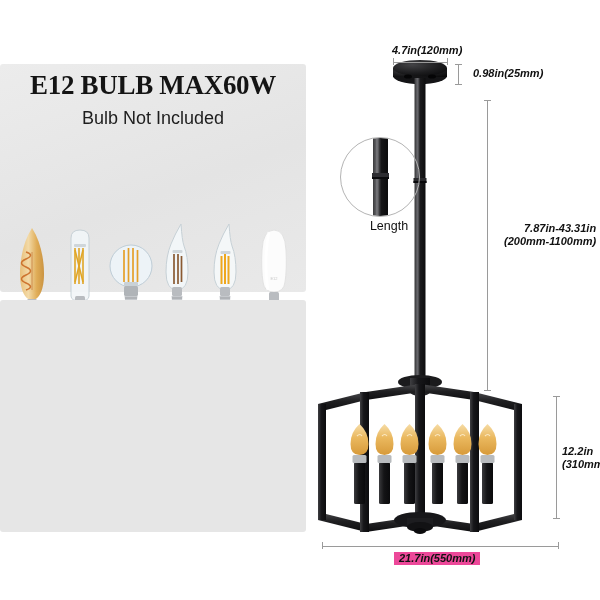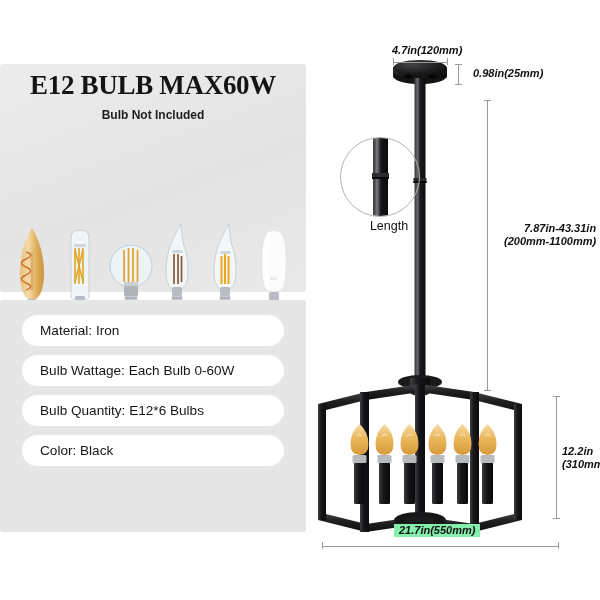--- a/index.html
+++ b/index.html
@@ -22,21 +22,21 @@
   #bulb-panel { left:0; top:64px; width:306px; height:228px; background:#e8e8e8;
     background:linear-gradient(160deg,#ececec 0%,#e4e4e4 55%,#e9e9e9 100%); }
   #details-panel { left:0; top:300px; width:306px; height:232px; background:#e6e6e6; }
 
   .panel-title {
     text-align:center;
     font-weight:bold;
     letter-spacing:-0.3px;
   }
   #bulb-title { font-size:27px; margin-top:6px; color:#141414;font-family:Liberation Serif, serif; }
-  #bulb-sub { text-align:center; font-size:12px; margin-top:7px; color:#1d1d1d;font-weight:bold; }
+  #bulb-sub { text-align:center; font-size:18px; margin-top:7px; color:#1d1d1d; }
 
   #details-title { font-size:25px; margin-top:20px; color:#111; letter-spacing:0px; }
 
   .pill-list { margin-top:15px; padding:0 22px; }
   .pill {
     background:#ffffff;
     border-radius:17px;
     height:31px;
     display:flex;
     align-items:center;
@@ -195,26 +195,20 @@
           <path d="M15 87 h10 M15.4 90.5 h9.2 M15.8 94 h8.4" stroke="#9a9da1" stroke-width="1.1"></path>
           <ellipse cx="20" cy="99" rx="3.2" ry="2" fill="#8e9195"></ellipse>
         </svg>
         <div class="reflection"></div>
       </div>
 
     </div>
   </div>
 
   <div class="panel" id="details-panel">
-    <div class="pill-list">
-      <div class="pill">Material: Iron</div>
-      <div class="pill">Bulb Wattage: Each Bulb 0-60W</div>
-      <div class="pill">Bulb Quantity: E12*6 Bulbs</div>
-      <div class="pill">Color: Black</div>
-    </div>
   </div>
 
   <div id="product-area">
 
     <svg width="294" height="600" viewBox="0 0 294 600">
       <defs>
         <linearGradient id="rodG" x1="0" y1="0" x2="1" y2="0">
           <stop offset="0%" stop-color="#3a3a3c"></stop>
             <stop offset="28%" stop-color="#5d5d60"></stop>
           <stop offset="52%" stop-color="#1b1b1d"></stop>
@@ -342,21 +336,21 @@
     <div class="tick-h" style="left:247px; top:518px;"></div>
     <div class="dim-text" style="left:256px; top:445px; text-align:left;">
       <div>12.2in</div>
       <div>(310mm)</div>
     </div>
 
     
     <div class="dim-line-h" style="left:16px; top:546px; width:236px;"></div>
     <div class="tick-v" style="left:16px; top:542px;"></div>
     <div class="tick-v" style="left:252px; top:542px;"></div>
-    <div class="dim-text" style="left:88px; top:524px; background:#86efac; padding:0 5px;">21.7in(550mm)</div>
+    <div class="dim-text" style="left:88px; top:552px; background:#ec4899; padding:0 5px;">21.7in(550mm)</div>
 
     
     <div class="callout-circle" style="left:34px; top:137px; width:80px; height:80px;"></div>
     <svg class="callout-zoom" width="80" height="80" viewBox="0 0 80 80" style="position:absolute; left:34px; top:137px;">
       <defs>
         <clipPath id="cclip">
             <circle cx="40" cy="40" r="39"></circle>
           </clipPath>
         <linearGradient id="rodZ" x1="0" y1="0" x2="1" y2="0">
           <stop offset="0%" stop-color="#3a3a3c"></stop>

